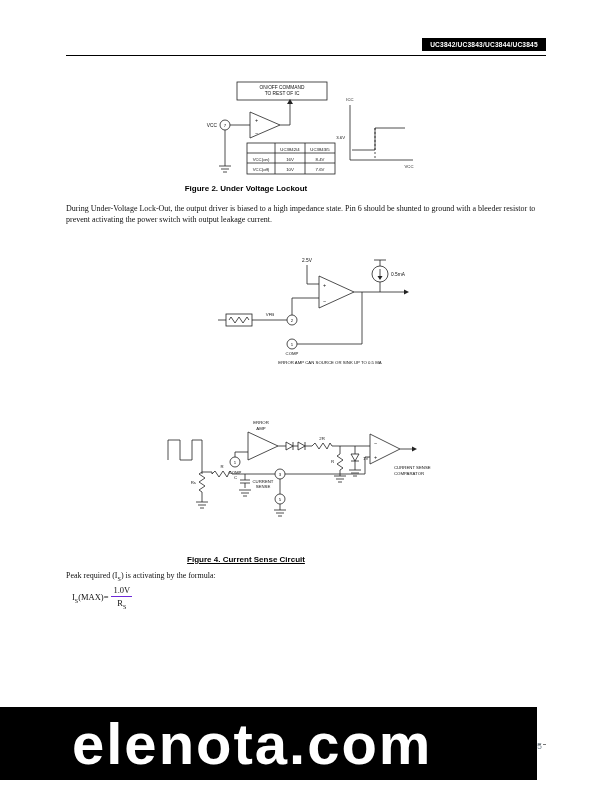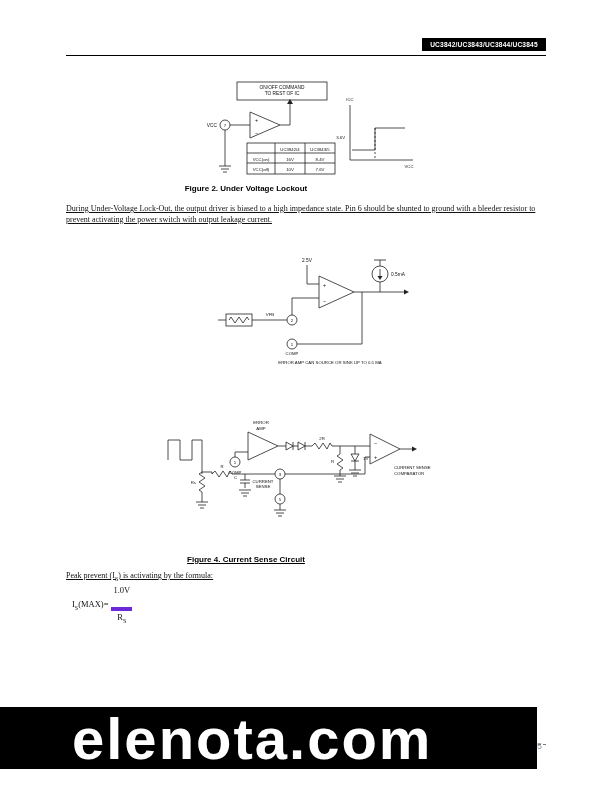--- a/index.html
+++ b/index.html
@@ -31,39 +31,39 @@
   }
   .diagram text.t45 { font-size:4.8px; }
   .diagram text.t5  { font-size:5.4px; }
 
   .caption {
     position:absolute; left:0; width:492px; text-align:center;
     font:bold 8px "Liberation Sans", sans-serif; color:#000;
   }
   .body-text {
     position:absolute; left:66px; width:482px;
-    font:8px/10.5px "Liberation Serif", serif; color:#111;text-decoration:underline;
+    font:8px/10.5px "Liberation Serif", serif; color:#111;
   }
   sub { font-size:6px; }
 
   .formula {
     position:absolute; left:72px; top:585px;
     font:8.5px "Liberation Serif", serif;
     display:flex; align-items:center; gap:3px;
   }
   .fraction { display:inline-flex; flex-direction:column; align-items:center; }
-  .fraction .num { border-bottom:4px solid #6d28d9; padding:0 2px 12px; }
+  .fraction .num { border-bottom:1px solid #6d28d9; padding:0 2px 1px; }
   .fraction .den { padding-top:1px; }
 
   .dashed-rule {
     position:absolute; left:64px; top:744px; width:482px;
     border-top:1.5px dashed #777; z-index:1;
   }
   .banner {
-    position:absolute; left:0; top:707px; width:537px; height:62px;
+    position:absolute; left:0; top:707px; width:537px; height:73px;
     background:#000; z-index:2;
     display:flex; align-items:center;
   }
   .banner-text {
     color:#fff; font:bold 58px "Liberation Sans", sans-serif;
     letter-spacing:2px; padding-left:72px; white-space:nowrap;
   }
   .page-num {
     position:absolute; left:537px; top:741px; z-index:3;
     font:9px "Liberation Sans", sans-serif; color:#8a96a0;
@@ -225,21 +225,21 @@
       <text x="103" y="74" text-anchor="middle">SENSE</text>
       <text x="120" y="61.8" text-anchor="middle">3</text>
       <text x="120" y="86.8" text-anchor="middle">5</text>
       <text x="62" y="54" text-anchor="middle">R</text>
       <text x="77" y="65" text-anchor="end">C</text>
       <text x="36" y="70" text-anchor="end">Rs</text>
     </svg>
   </figure>
   <div class="caption" style="top:555px;text-decoration:underline;">Figure 4. Current Sense Circuit</div>
 
-  <p class="body-text" style="top:571px;"><span>Peak prevent (I</span><sub>S</sub><span>) is activating by the formula:</span></p>
+  <p class="body-text" style="top:571px;"><span>Peak required (I</span><sub>S</sub><span>) is activating by the formula:</span></p>
 
   <div class="formula">
     <span><span>I</span><sub>S</sub><span>(MAX)=</span></span>
     <span class="fraction">
       <span class="num">1.0V</span>
       <span class="den"><span>R</span><sub>S</sub></span>
     </span>
   </div>
 
 

